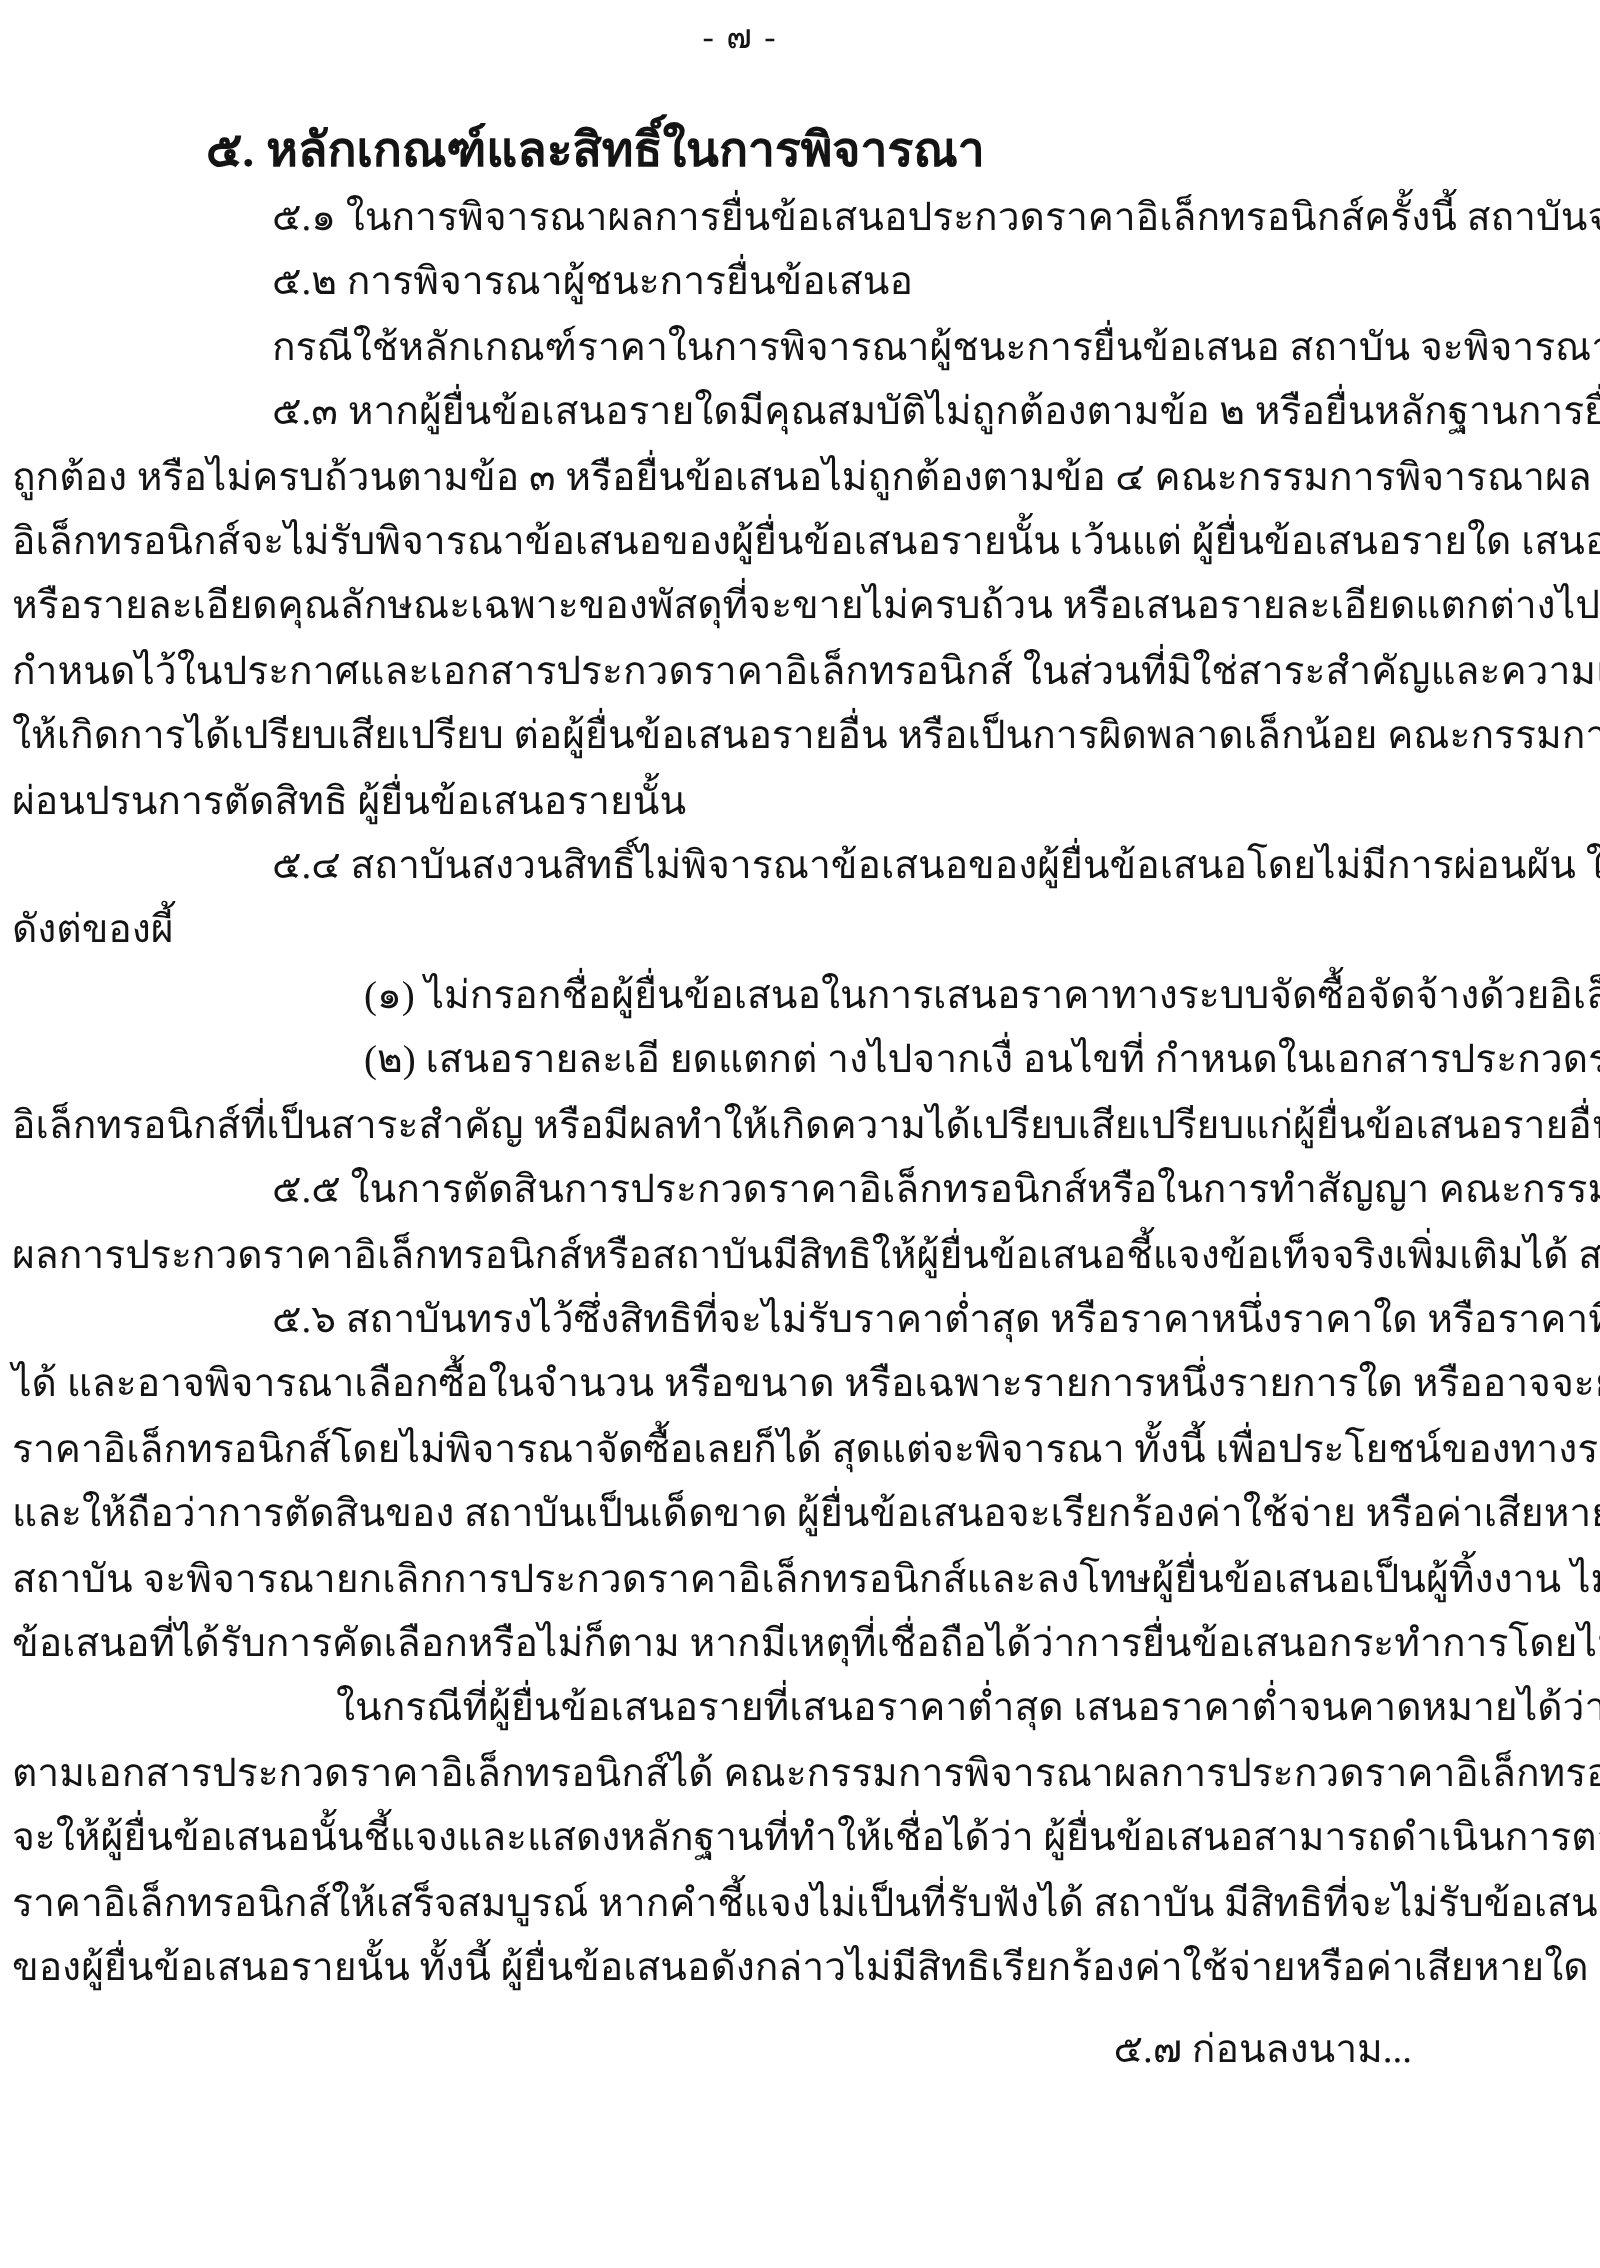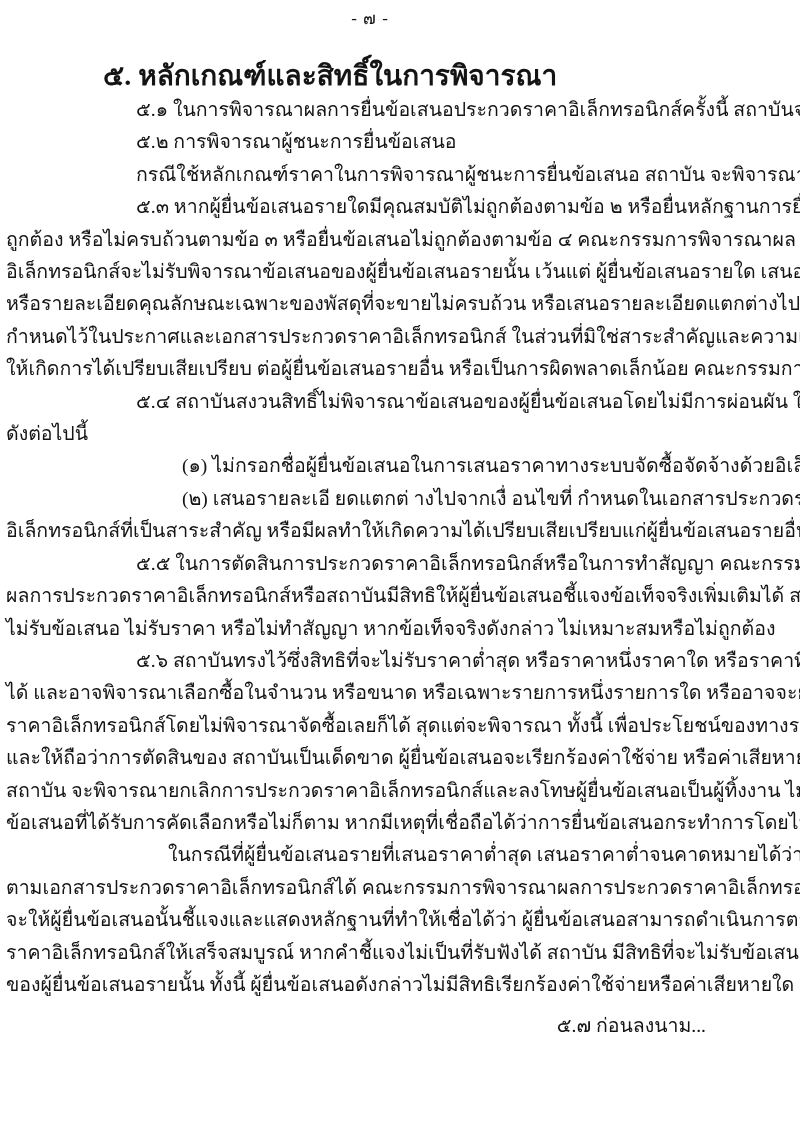--- a/index.html
+++ b/index.html
@@ -27,21 +27,21 @@
     letter-spacing: 1px;
   }
   .doc {
     position: absolute;
     top: 58px;
     left: 6px;
     width: 708px;
   }
   .heading {
     font-weight: bold;
-    font-size: 28px;
+    font-size: 24px;
     line-height: 36px;
     padding-left: 97px;
     white-space: nowrap;
   }
   .ln {
     font-size: 19.5px;
     line-height: 32.4px;
     white-space: nowrap;
   }
   .i1 { padding-left: 130px; }  
@@ -66,28 +66,28 @@
 
     <div class="ln i1">๕.๑ ในการพิจารณาผลการยื่นข้อเสนอประกวดราคาอิเล็กทรอนิกส์ครั้งนี้ สถาบันจะพิจารณา</div>
     <div class="ln i1">๕.๒ การพิจารณาผู้ชนะการยื่นข้อเสนอ</div>
     <div class="ln i1">กรณีใช้หลักเกณฑ์ราคาในการพิจารณาผู้ชนะการยื่นข้อเสนอ สถาบัน จะพิจารณาจาก ราคารวม</div>
     <div class="ln i1">๕.๓ หากผู้ยื่นข้อเสนอรายใดมีคุณสมบัติไม่ถูกต้องตามข้อ ๒ หรือยื่นหลักฐานการยื่นข้อเสนอไม่</div>
     <div class="ln">ถูกต้อง หรือไม่ครบถ้วนตามข้อ ๓ หรือยื่นข้อเสนอไม่ถูกต้องตามข้อ ๔ คณะกรรมการพิจารณาผล การประกวดราคา</div>
     <div class="ln">อิเล็กทรอนิกส์จะไม่รับพิจารณาข้อเสนอของผู้ยื่นข้อเสนอรายนั้น เว้นแต่ ผู้ยื่นข้อเสนอรายใด เสนอเอกสารทางเทคนิค</div>
     <div class="ln">หรือรายละเอียดคุณลักษณะเฉพาะของพัสดุที่จะขายไม่ครบถ้วน หรือเสนอรายละเอียดแตกต่างไปจากเงื่อนไขที่สถาบัน</div>
     <div class="ln">กำหนดไว้ในประกาศและเอกสารประกวดราคาอิเล็กทรอนิกส์ ในส่วนที่มิใช่สาระสำคัญและความแตกต่างนั้นไม่มีผลทำ</div>
     <div class="ln">ให้เกิดการได้เปรียบเสียเปรียบ ต่อผู้ยื่นข้อเสนอรายอื่น หรือเป็นการผิดพลาดเล็กน้อย คณะกรรมการฯ อาจพิจารณา</div>
+    <div class="ln">ผ่อนปรนการตัดสิทธิ ผู้ยื่นข้อเสนอรายนั้น</div>
     <div class="ln i1">๕.๔ สถาบันสงวนสิทธิ์ไม่พิจารณาข้อเสนอของผู้ยื่นข้อเสนอโดยไม่มีการผ่อนผัน ในกรณี</div>
-    <div class="ln">ดังต่อไปนี้</div>
+    <div class="ln">ดังต่ของผี้</div>
     <div class="ln i2">(๑) ไม่กรอกชื่อผู้ยื่นข้อเสนอในการเสนอราคาทางระบบจัดซื้อจัดจ้างด้วยอิเล็กทรอนิกส์</div>
     <div class="ln i2">(๒) เสนอรายละเอี ยดแตกต่ างไปจากเงื่ อนไขที่ กำหนดในเอกสารประกวดราคา</div>
     <div class="ln">อิเล็กทรอนิกส์ที่เป็นสาระสำคัญ หรือมีผลทำให้เกิดความได้เปรียบเสียเปรียบแก่ผู้ยื่นข้อเสนอรายอื่น</div>
     <div class="ln i1">๕.๕ ในการตัดสินการประกวดราคาอิเล็กทรอนิกส์หรือในการทำสัญญา คณะกรรมการพิจารณา</div>
     <div class="ln">ผลการประกวดราคาอิเล็กทรอนิกส์หรือสถาบันมีสิทธิให้ผู้ยื่นข้อเสนอชี้แจงข้อเท็จจริงเพิ่มเติมได้ สถาบัน มีสิทธิที่จะ</div>
-    <div class="ln">ไม่รับข้อเสนอ ไม่รับราคา หรือไม่ทำสัญญา หากข้อเท็จจริงดังกล่าว ไม่เหมาะสมหรือไม่ถูกต้อง</div>
     <div class="ln i1">๕.๖ สถาบันทรงไว้ซึ่งสิทธิที่จะไม่รับราคาต่ำสุด หรือราคาหนึ่งราคาใด หรือราคาที่เสนอทั้งหมดก็</div>
     <div class="ln">ได้ และอาจพิจารณาเลือกซื้อในจำนวน หรือขนาด หรือเฉพาะรายการหนึ่งรายการใด หรืออาจจะยกเลิกการประกวด</div>
     <div class="ln">ราคาอิเล็กทรอนิกส์โดยไม่พิจารณาจัดซื้อเลยก็ได้ สุดแต่จะพิจารณา ทั้งนี้ เพื่อประโยชน์ของทางราชการเป็นสำคัญ</div>
     <div class="ln">และให้ถือว่าการตัดสินของ สถาบันเป็นเด็ดขาด ผู้ยื่นข้อเสนอจะเรียกร้องค่าใช้จ่าย หรือค่าเสียหายใดๆ มิได้ รวมทั้ง</div>
     <div class="ln">สถาบัน จะพิจารณายกเลิกการประกวดราคาอิเล็กทรอนิกส์และลงโทษผู้ยื่นข้อเสนอเป็นผู้ทิ้งงาน ไม่ว่าจะเป็นผู้ยื่น</div>
     <div class="ln">ข้อเสนอที่ได้รับการคัดเลือกหรือไม่ก็ตาม หากมีเหตุที่เชื่อถือได้ว่าการยื่นข้อเสนอกระทำการโดยไม่สุจริต เช่น การเสนอ</div>
     <div class="ln i3">ในกรณีที่ผู้ยื่นข้อเสนอรายที่เสนอราคาต่ำสุด เสนอราคาต่ำจนคาดหมายได้ว่าไม่อาจดำเนินงาน</div>
     <div class="ln">ตามเอกสารประกวดราคาอิเล็กทรอนิกส์ได้ คณะกรรมการพิจารณาผลการประกวดราคาอิเล็กทรอนิกส์หรือสถาบัน</div>
     <div class="ln">จะให้ผู้ยื่นข้อเสนอนั้นชี้แจงและแสดงหลักฐานที่ทำให้เชื่อได้ว่า ผู้ยื่นข้อเสนอสามารถดำเนินการตามเอกสารประกวด</div>
     <div class="ln">ราคาอิเล็กทรอนิกส์ให้เสร็จสมบูรณ์ หากคำชี้แจงไม่เป็นที่รับฟังได้ สถาบัน มีสิทธิที่จะไม่รับข้อเสนอหรือไม่รับราคา</div>

